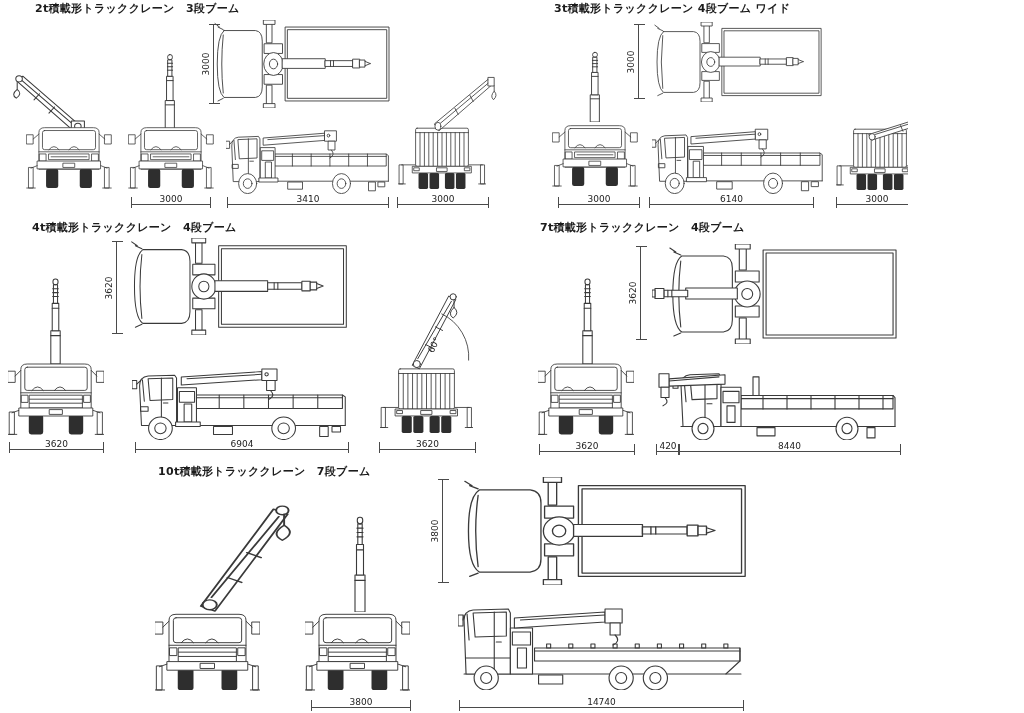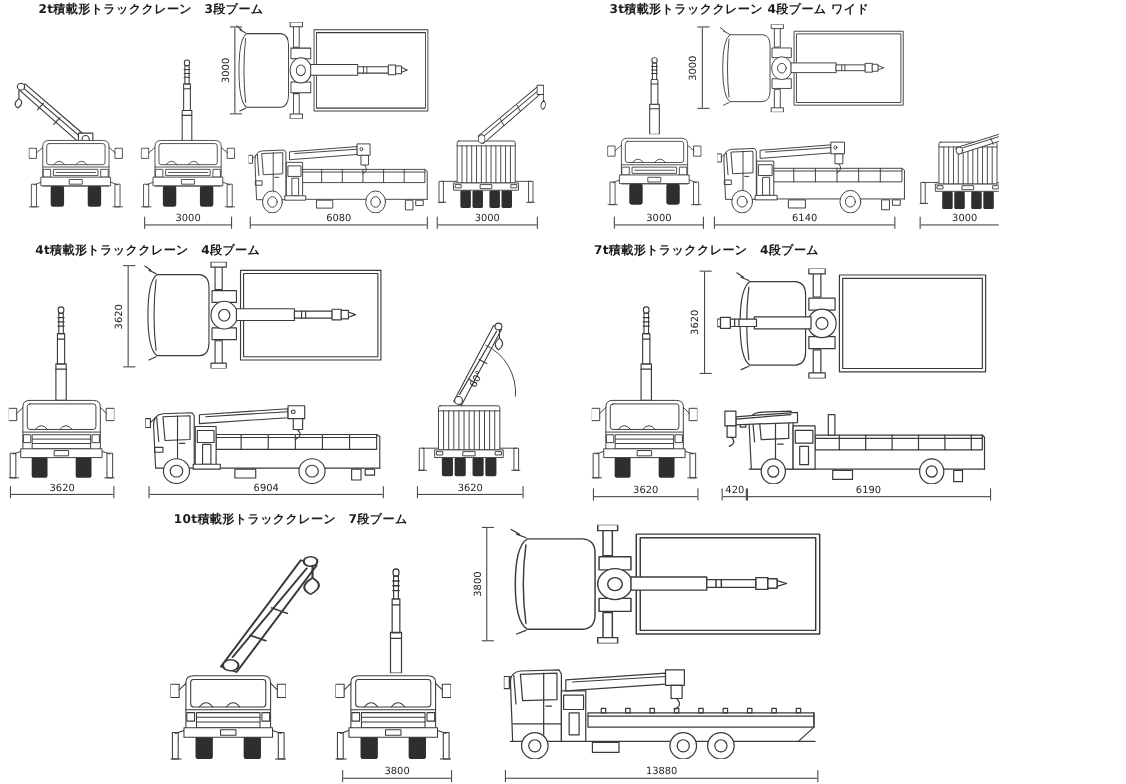--- a/index.html
+++ b/index.html
@@ -338,21 +338,21 @@
     <svg class="view" style="left:432px;top:74px" width="72" height="60" viewBox="0 0 110 70" preserveAspectRatio="none">
         <use href="#s-bmUR" xlink:href="#s-bmUR"></use>
       </svg>
     <div class="vdim" style="left:213px;top:25px;height:78px">
         <span class="lbl">3000</span>
       </div>
     <div class="hdim" style="left:132px;top:204px;width:78px">
         <span class="lbl">3000</span>
       </div>
     <div class="hdim" style="left:228px;top:204px;width:160px">
-        <span class="lbl">6080</span>
+        <span class="lbl">3410</span>
       </div>
     <div class="hdim" style="left:398px;top:204px;width:90px">
         <span class="lbl">3000</span>
       </div>
   </div>
 
   <div>
     <div class="stitle" style="left:554px;top:1px">3t積載形トラッククレーン 4段ブーム ワイド</div>
     <svg class="view" style="left:588px;top:50px" width="14" height="72" viewBox="0 0 16 90" preserveAspectRatio="none">
         <use href="#s-mast" xlink:href="#s-mast"></use>
@@ -451,21 +451,21 @@
     <div class="vdim" style="left:640px;top:247px;height:92px">
         <span class="lbl">3620</span>
       </div>
     <div class="hdim" style="left:540px;top:451px;width:94px">
         <span class="lbl">3620</span>
       </div>
     <div class="hdim" style="left:657px;top:451px;width:22px">
         <span class="lbl">420</span>
       </div>
     <div class="hdim" style="left:679px;top:451px;width:221px">
-        <span class="lbl">6190</span>
+        <span class="lbl">8440</span>
       </div>
     <div class="hdim" style="left:920px;top:451px;width:89px">
         <span class="lbl">3620</span>
       </div>
   </div>
 
   <div>
     <div class="stitle" style="left:158px;top:464px">10t積載形トラッククレーン　7段ブーム</div>
     <svg class="view" style="left:192px;top:498px" width="124" height="118" viewBox="0 0 70 95" preserveAspectRatio="none">
         <use href="#s-bm60" xlink:href="#s-bm60"></use>
@@ -485,17 +485,17 @@
     <svg class="view" style="left:458px;top:598px" width="287" height="92" viewBox="0 0 285 92" preserveAspectRatio="none">
         <use href="#s-side-l" xlink:href="#s-side-l"></use>
       </svg>
     <div class="vdim" style="left:442px;top:480px;height:102px">
         <span class="lbl">3800</span>
       </div>
     <div class="hdim" style="left:312px;top:707px;width:98px">
         <span class="lbl">3800</span>
       </div>
     <div class="hdim" style="left:460px;top:707px;width:283px">
-        <span class="lbl">13880</span>
+        <span class="lbl">14740</span>
       </div>
   </div>
 
 </div>
 
 </body></html>

